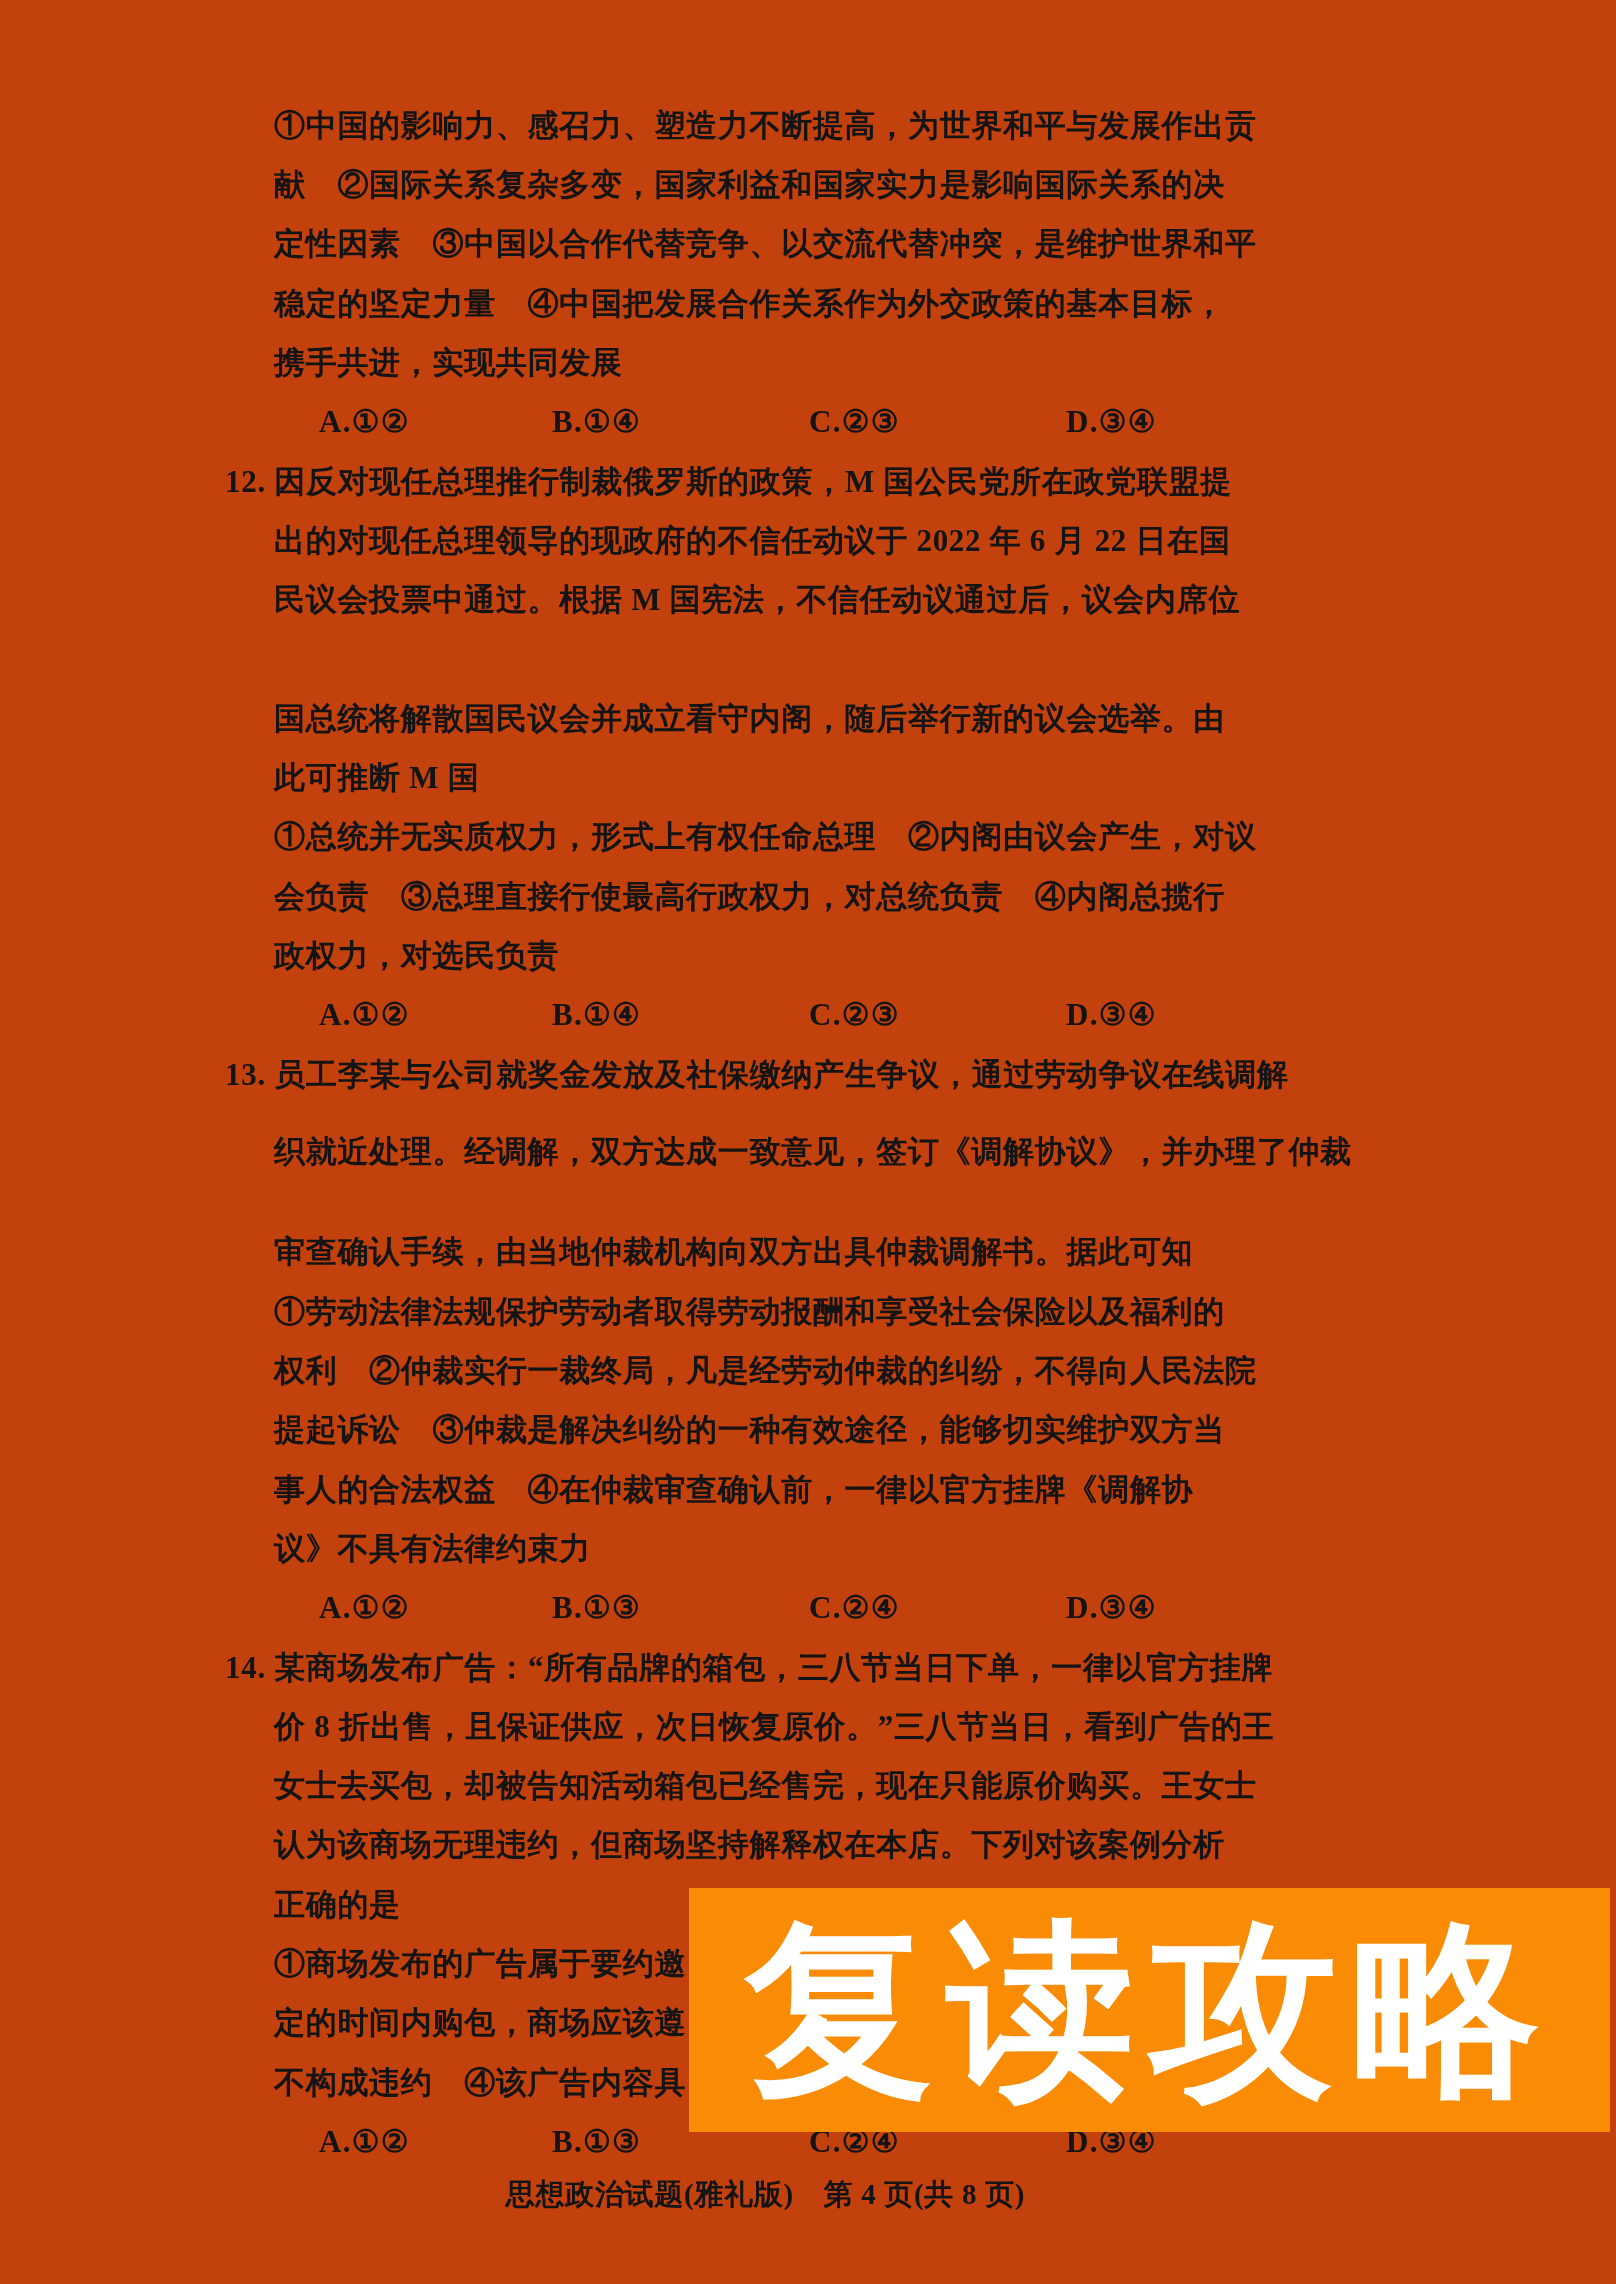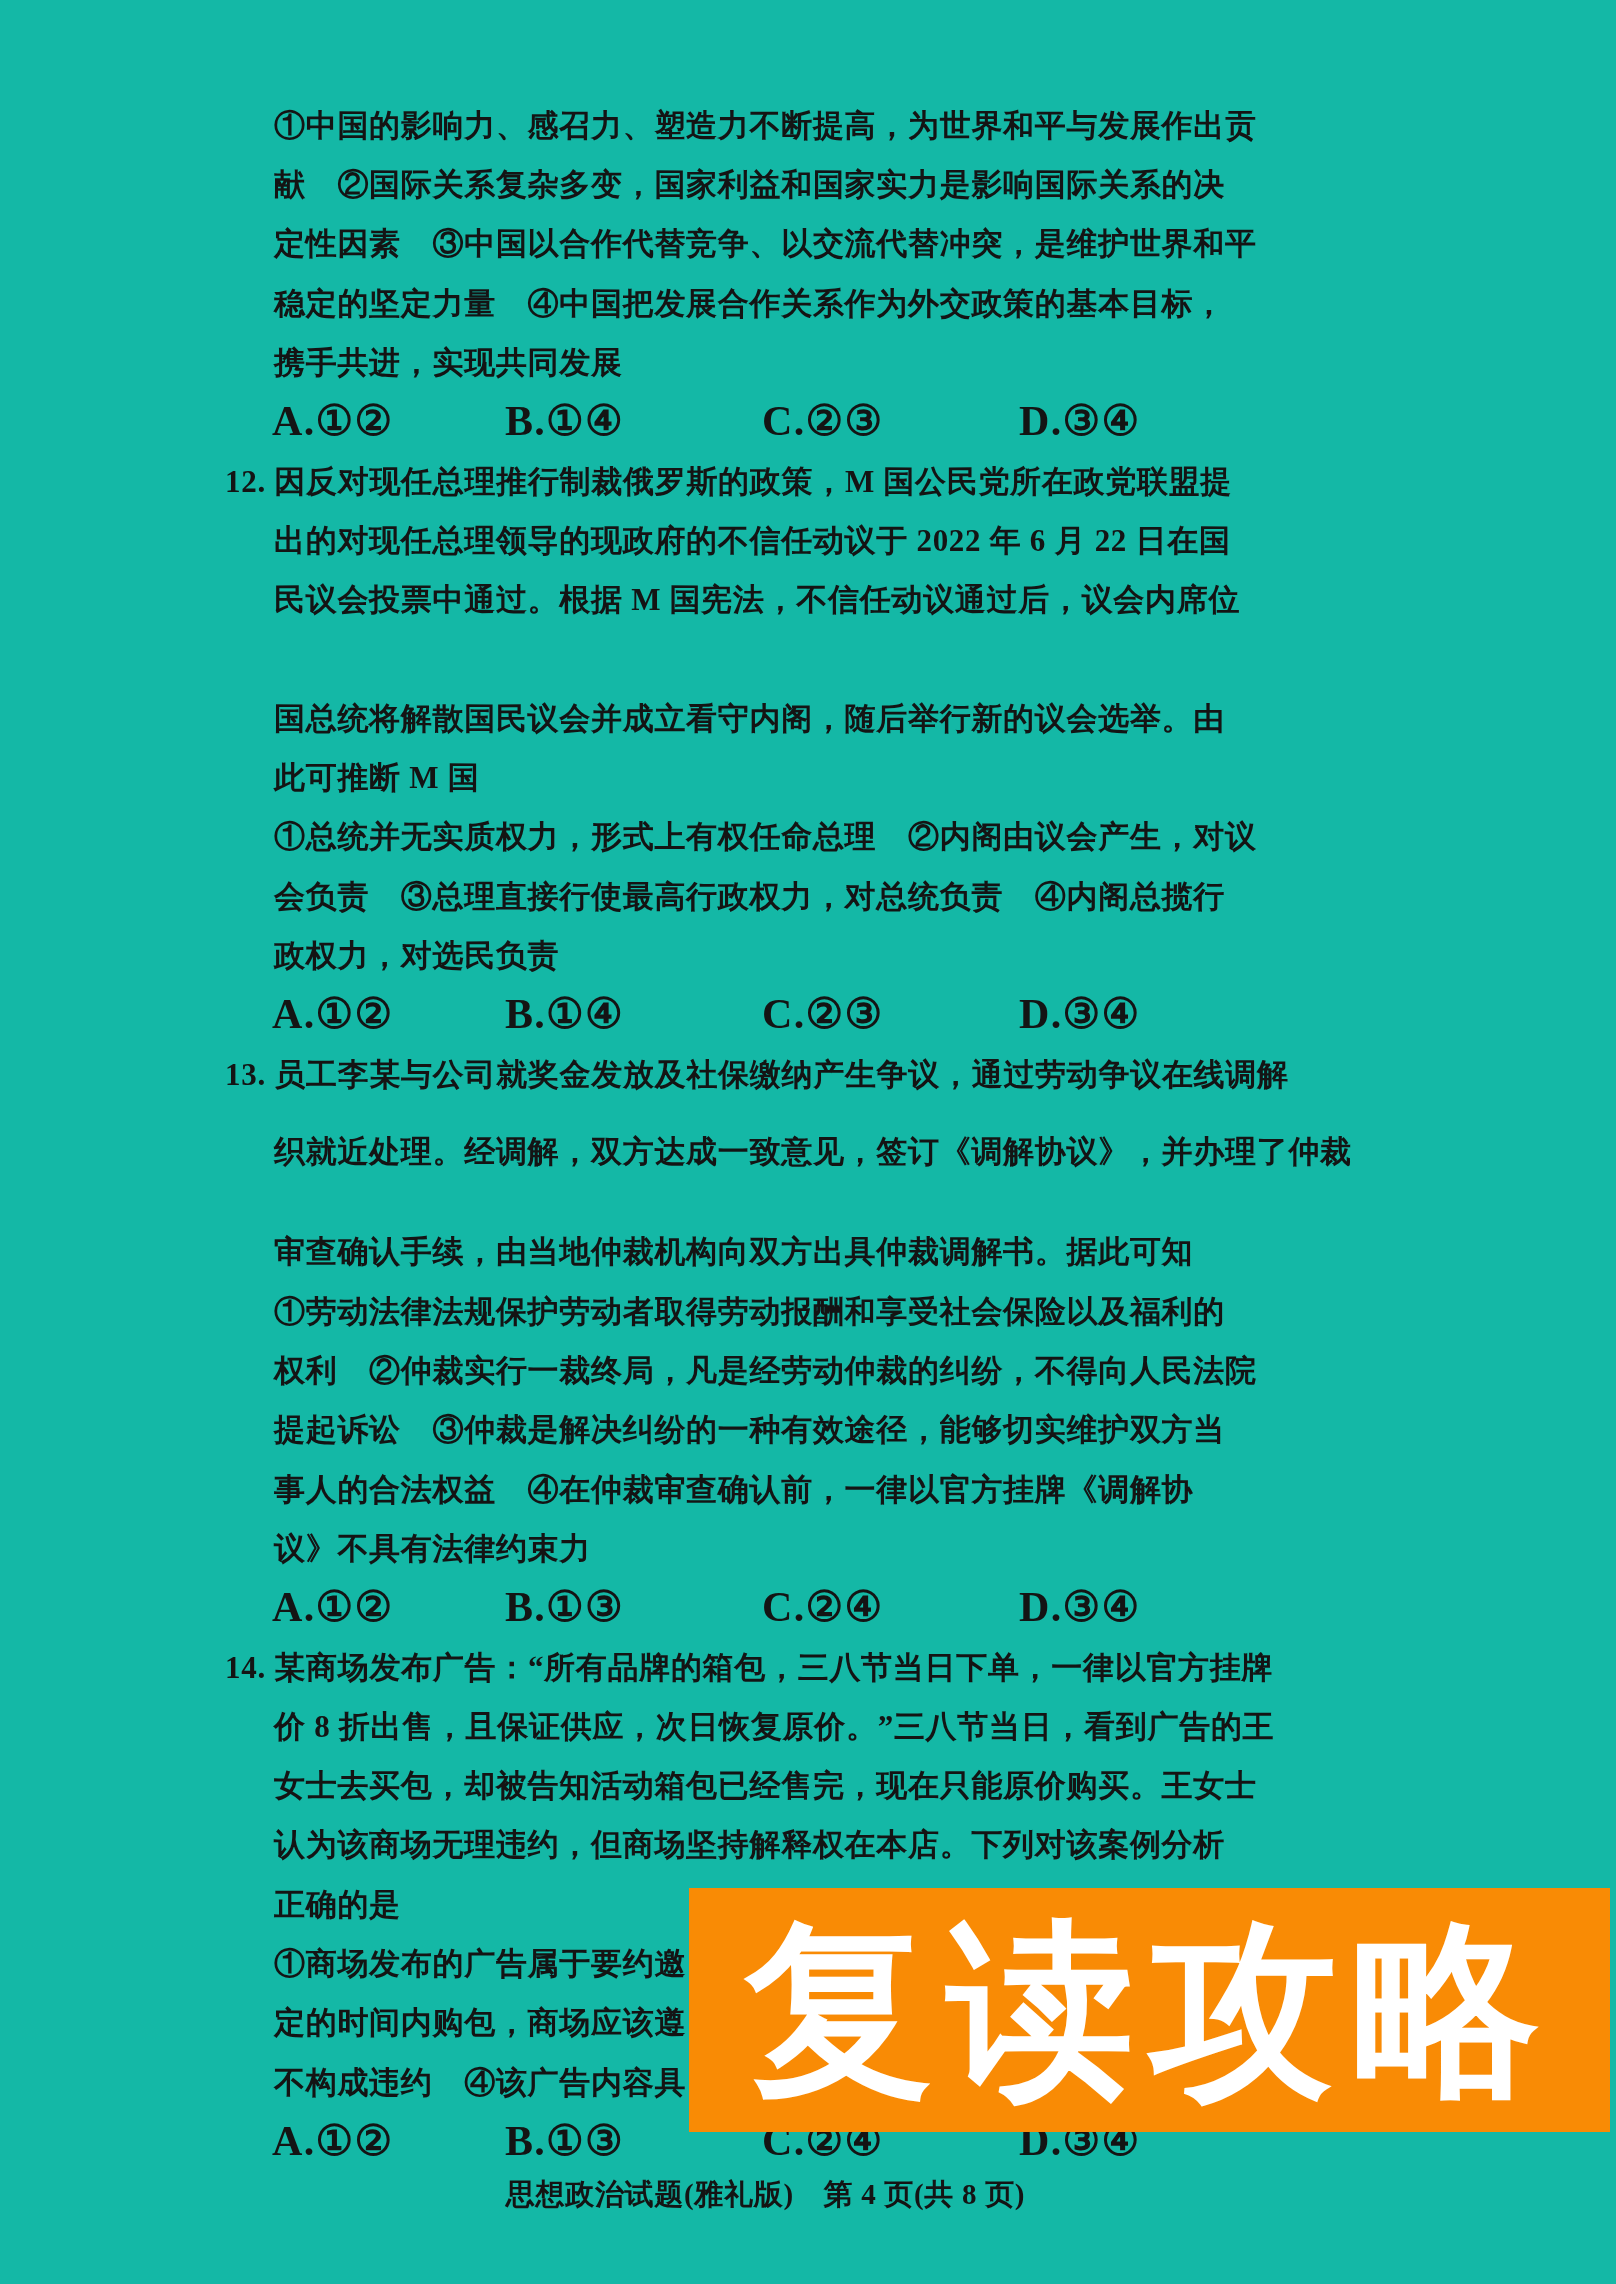--- a/index.html
+++ b/index.html
@@ -3,29 +3,29 @@
 <meta charset="utf-8">
 <style>
   html,body{margin:0;padding:0;}
   body{
     width:1616px;height:2284px;
     background:#ffffff;
     position:relative;
     font-family:"Liberation Serif","DejaVu Serif",serif;
     color:#141414;
   }
-  .page{position:absolute;left:0;top:0;width:1616px;height:2284px;overflow:hidden;background:#14b8a6;}
+  .page{position:absolute;left:0;top:0;width:1616px;height:2284px;overflow:hidden;background:#c2410c;}
   .ln{
     position:absolute;left:274px;height:59px;line-height:59px;
     font-size:31px;font-weight:700;letter-spacing:0.7px;white-space:nowrap;
   }
   .qln{left:225px;}
   .opt{
     position:absolute;height:59px;line-height:59px;
-    font-size:42px;font-weight:700;letter-spacing:1.3px;white-space:nowrap;
+    font-size:31px;font-weight:700;letter-spacing:1.3px;white-space:nowrap;margin-left:47px;
   }
   .banner{
     position:absolute;left:689px;top:1888px;width:921px;height:244px;
     background:#F98B05;z-index:10;
     display:flex;align-items:flex-start;justify-content:center;
   }
   .banner-text{
     font-family:"Liberation Sans","DejaVu Sans",sans-serif;
     font-weight:bold;font-size:188px;line-height:244px;
     letter-spacing:14.3px;color:#ffffff;white-space:nowrap;

